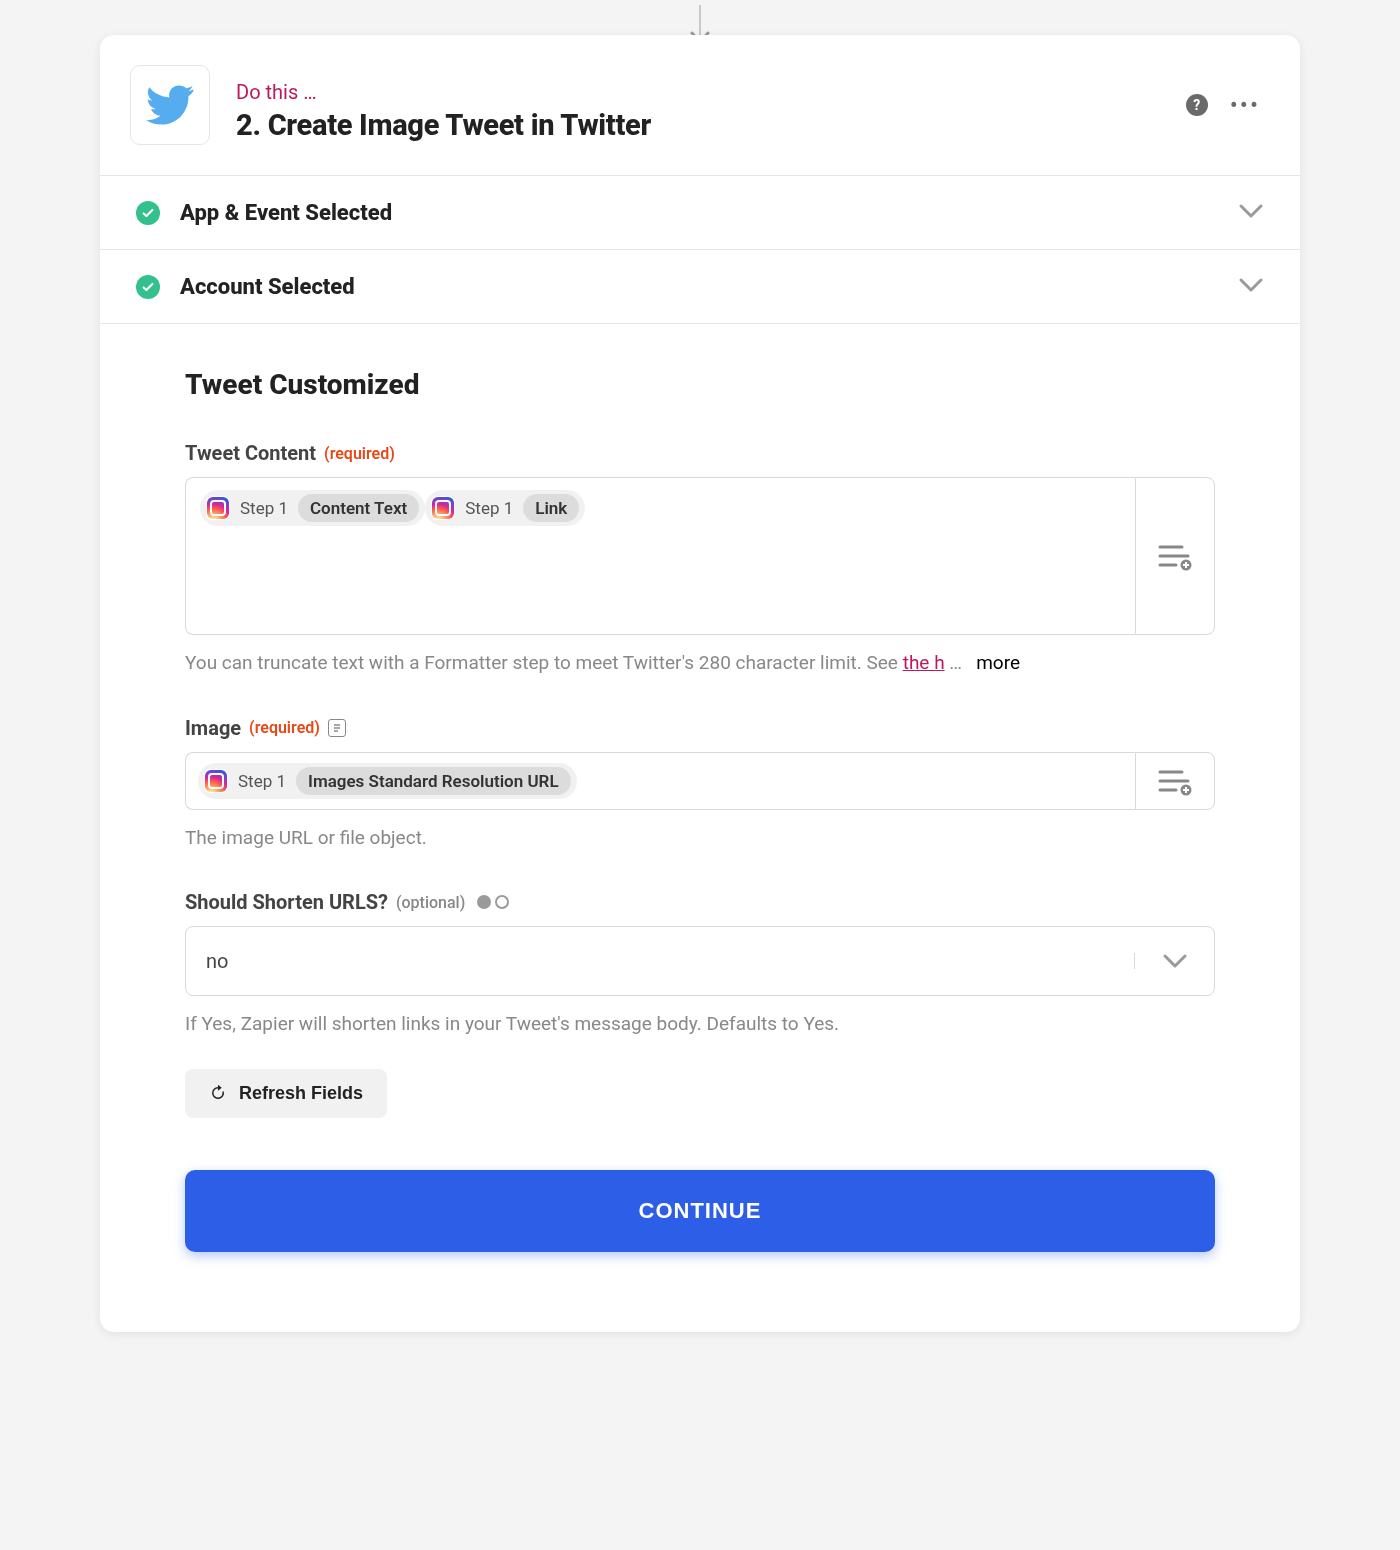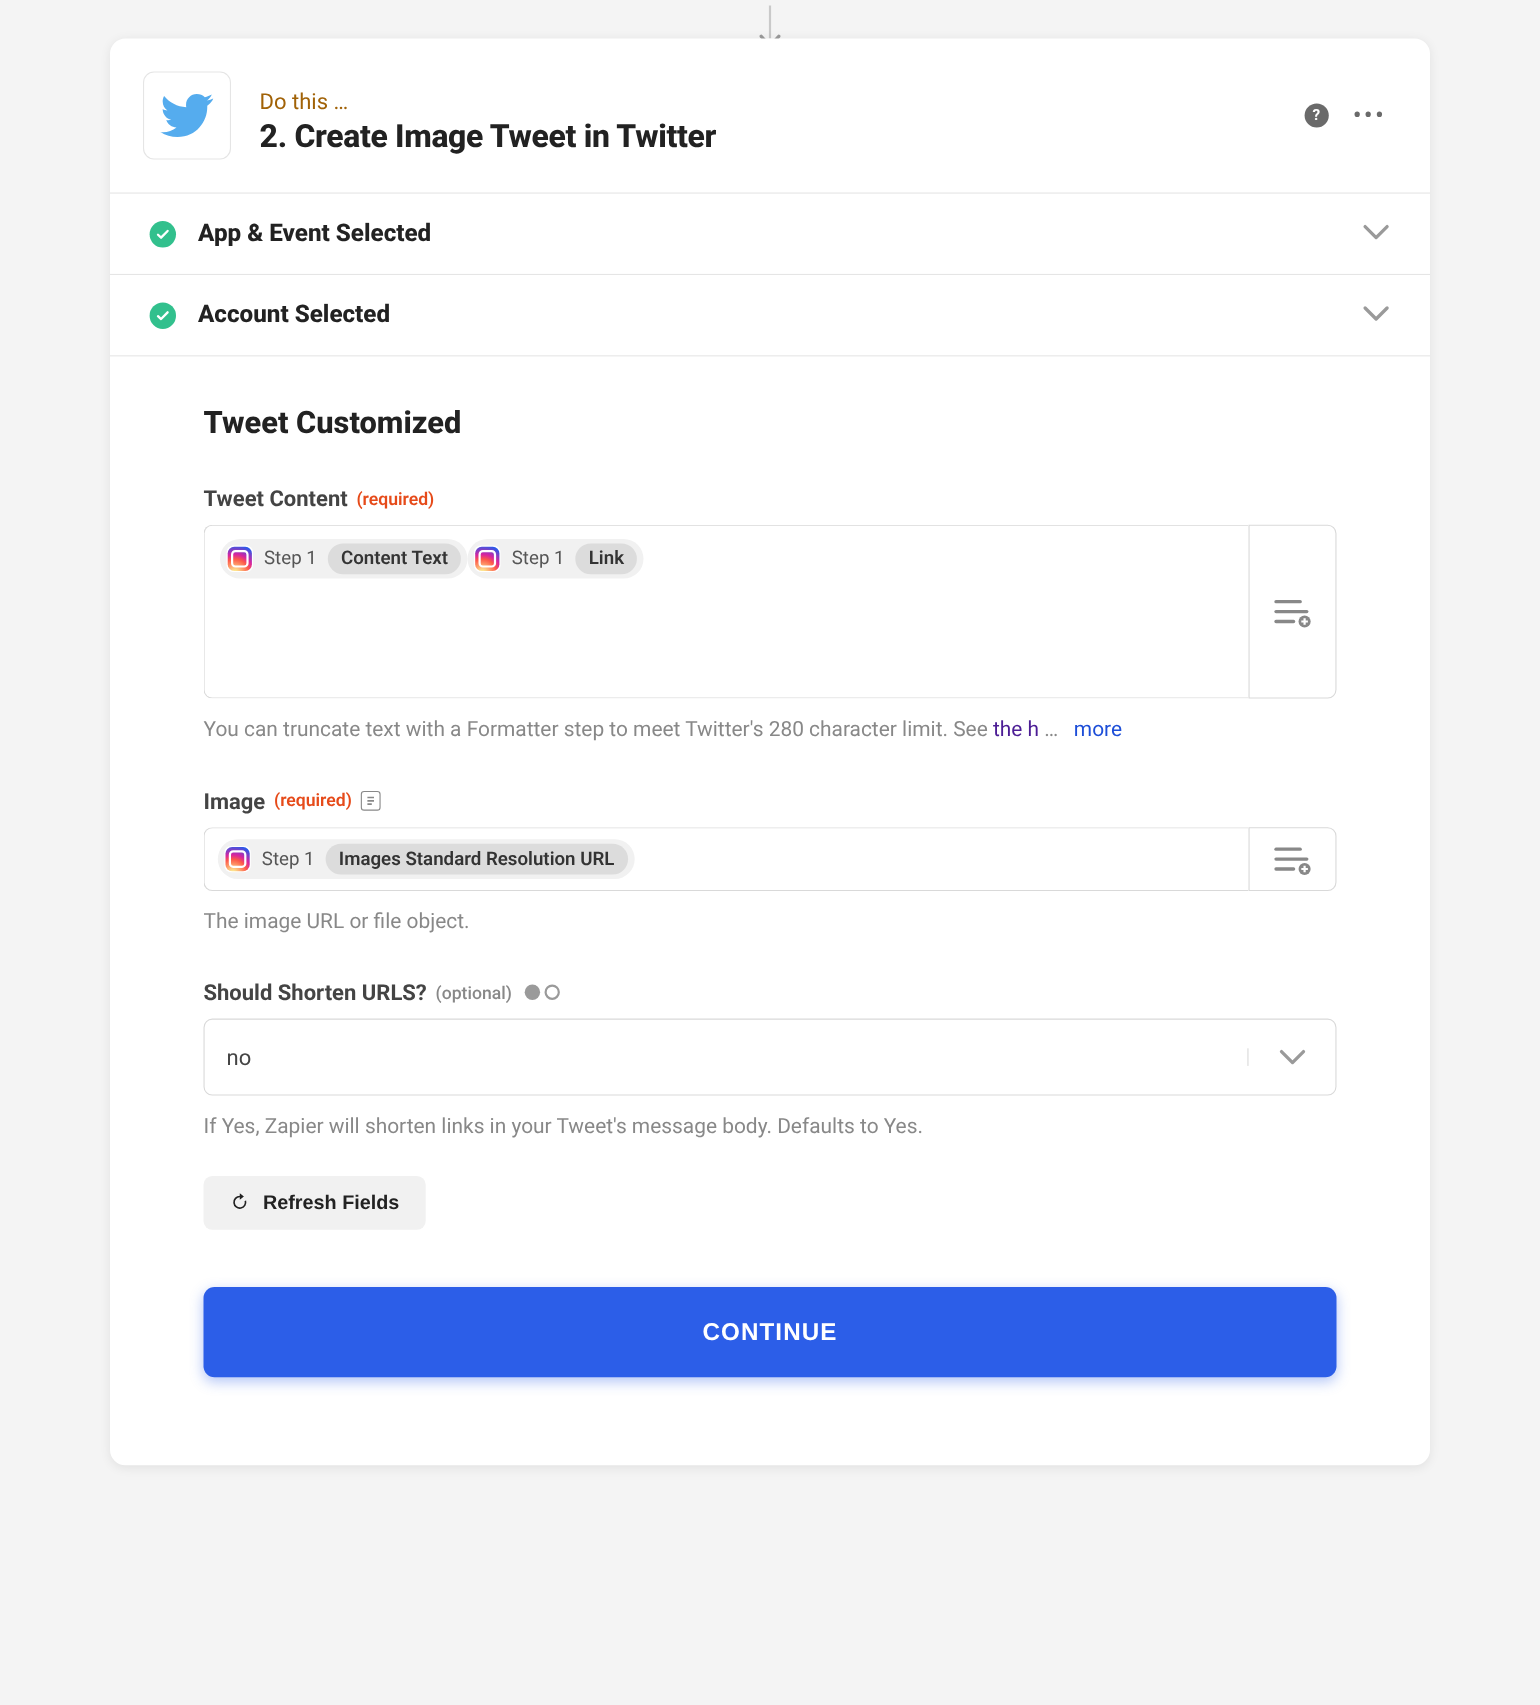--- a/index.html
+++ b/index.html
@@ -56,21 +56,21 @@
     height: 80px;
     border: 1px solid #e5e5e5;
     border-radius: 10px;
     display: flex;
     align-items: center;
     justify-content: center;
     margin-right: 26px;
   }
   .twitter-svg { width: 52px; height: 52px; }
   .header-text { flex: 1; }
-  .header-subtitle { color: #a16207; font-size: 20px; margin-bottom: 4px; margin-top: 12px; }
+  .header-subtitle { color: #be185d; font-size: 20px; margin-bottom: 4px; margin-top: 12px; }
   .header-title { font-size: 29px; font-weight: 800; color: #222; letter-spacing: -0.3px;}
   .header-actions { display:flex; align-items:center; gap: 22px; margin-left: 20px;}
   .help-icon {
     width: 22px; height: 22px; border-radius: 50%;
     background: #6a6a6a; color: #fff;
     display: inline-flex; align-items:center; justify-content:center;
     font-size: 14px; font-weight: 700;
   }
   .ellipsis { color:#6a6a6a; font-size: 24px; line-height: 10px; letter-spacing: 2px;}
 
@@ -159,22 +159,22 @@
   }
   .instagram-grad::after{
     content:"";
     width: 12px; height: 12px;
     border: 2px solid #fff;
     border-radius: 4px;
     position: relative;
   }
 
   .help-text { color:#888; font-size: 19px; margin-bottom: 38px; line-height: 1.5; }
-  .help-link { color:#4c1d95; cursor:pointer;}
-  .help-more { color:#1d4ed8; cursor:pointer;}
+  .help-link { color:#be185d; text-decoration: underline; cursor:pointer;}
+  .help-more { color:#000000; cursor:pointer;}
 
   .field-block { margin-bottom: 10px; }
 
   .toggle-dots { display:inline-flex; gap:4px; align-items:center; margin-left:4px;}
   .dot { width:14px; height:14px; border-radius:50%; }
   .dot.filled { background:#9a9a9a; }
   .dot.empty { border: 2px solid #9a9a9a; }
 
   .select-box {
     border: 1px solid #d9d9d9;

